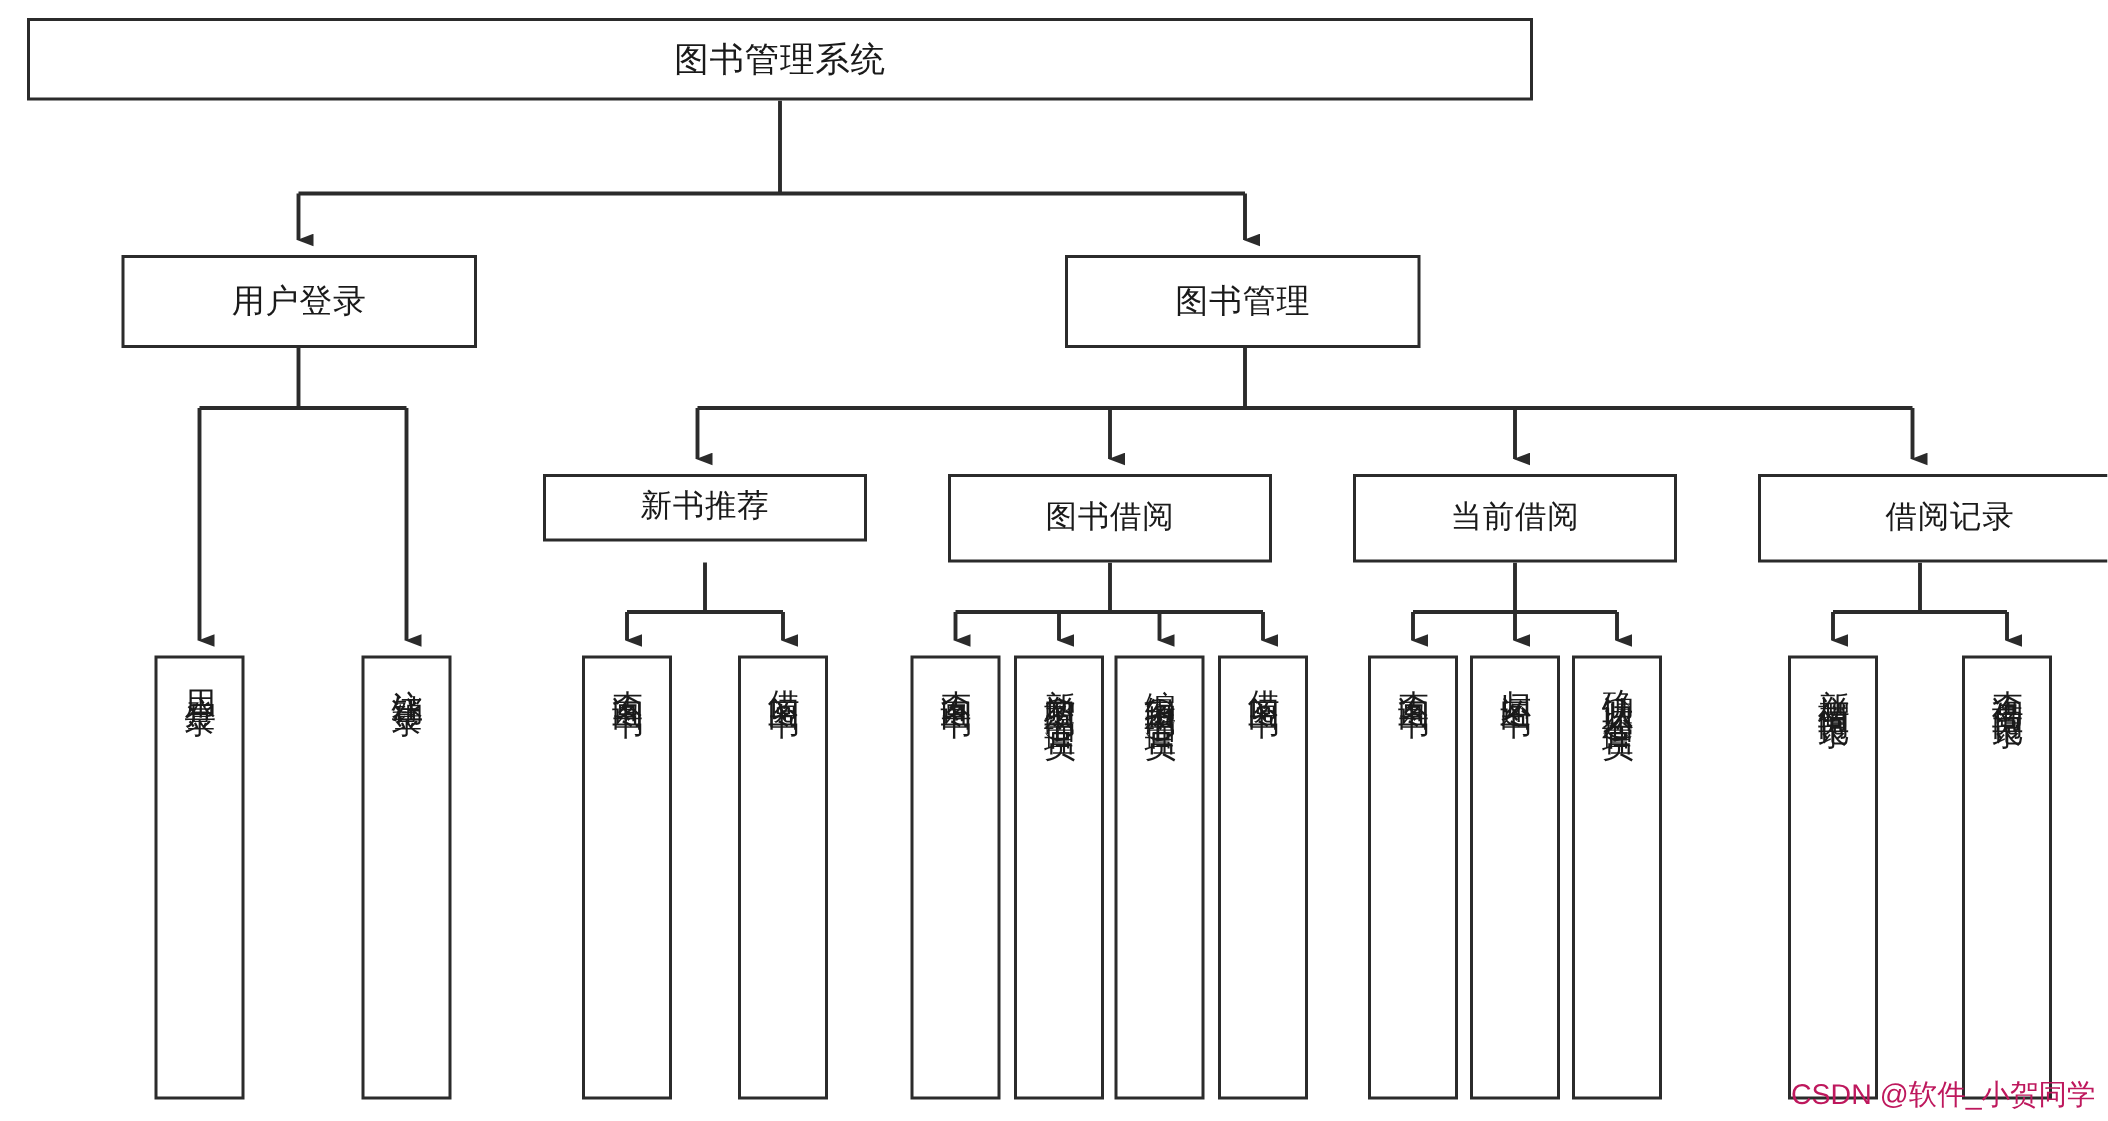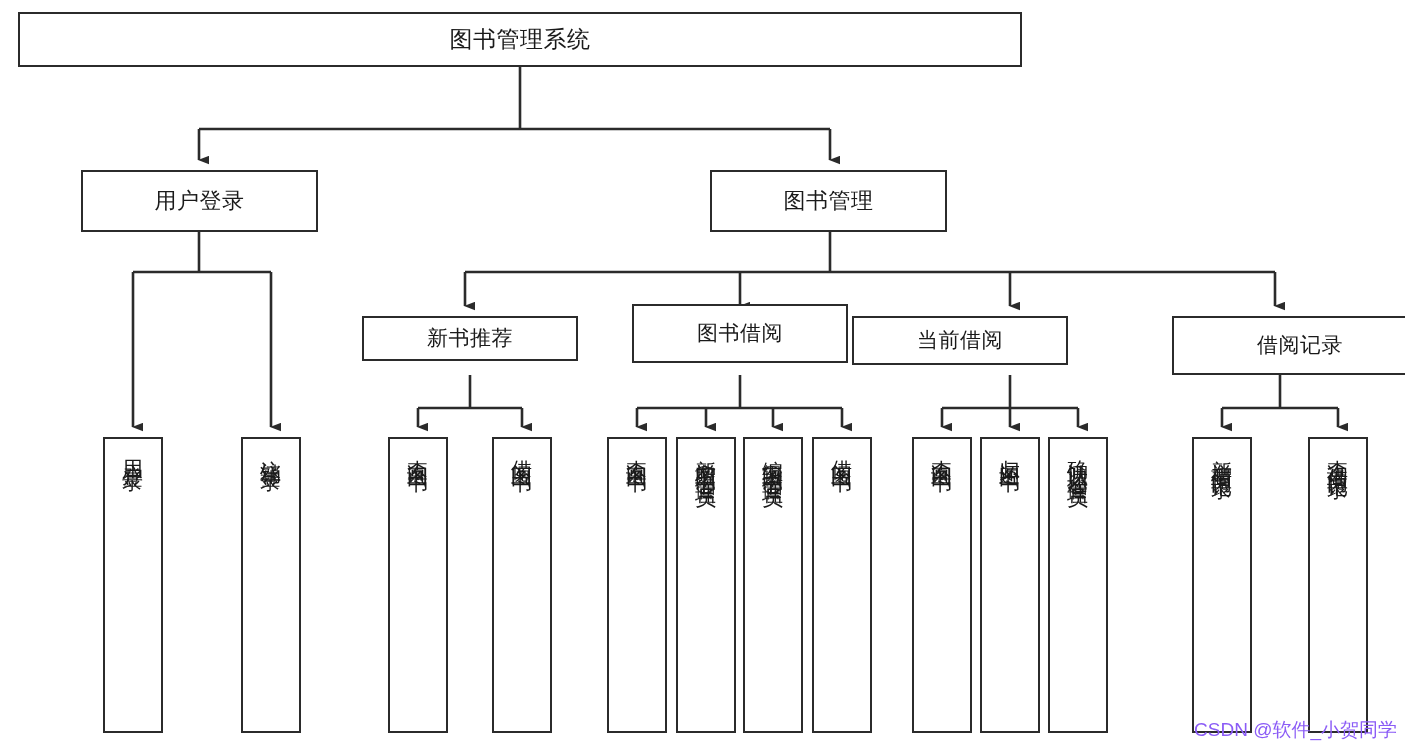--- a/index.html
+++ b/index.html
@@ -61,21 +61,21 @@
     font-size: 21px;
     line-height: 1.0;
     letter-spacing: 4px;
     white-space: nowrap;
   }
   .watermark {
     position: absolute;
     right: 8px;
     bottom: 4px;
     font-size: 19px;
-    color: #8b5cf6;
+    color: #be185d;
     z-index: 5;
     white-space: nowrap;
     font-family: "Liberation Sans", "DejaVu Sans", sans-serif;
   }
 </style>
 </head>
 <body>
 
 <div id="diagram-canvas">
 
@@ -137,24 +137,24 @@
   <div class="node h-mid" style="left:81px; top:170px; width:237px; height:62px;">
     <span class="node-label">用户登录</span>
   </div>
   <div class="node h-mid" style="left:710px; top:170px; width:237px; height:62px;">
     <span class="node-label">图书管理</span>
   </div>
 
   <div class="node h-sub" style="left:362px; top:316px; width:216px; height:45px;">
     <span class="node-label">新书推荐</span>
   </div>
-  <div class="node h-sub" style="left:632px; top:304px; width:216px; height:59px;">
+  <div class="node h-sub" style="left:632px; top:316px; width:216px; height:59px;">
     <span class="node-label">图书借阅</span>
   </div>
-  <div class="node h-sub" style="left:852px; top:316px; width:216px; height:49px;">
+  <div class="node h-sub" style="left:902px; top:316px; width:216px; height:59px;">
     <span class="node-label">当前借阅</span>
   </div>
   <div class="node h-sub" style="left:1172px; top:316px; width:256px; height:59px;">
     <span class="node-label">借阅记录</span>
   </div>
 
   <div class="node v-leaf" style="left:103px; top:437px; width:60px; height:296px;">
     <span class="node-label">用户登录</span>
   </div>
   <div class="node v-leaf" style="left:241px; top:437px; width:60px; height:296px;">

